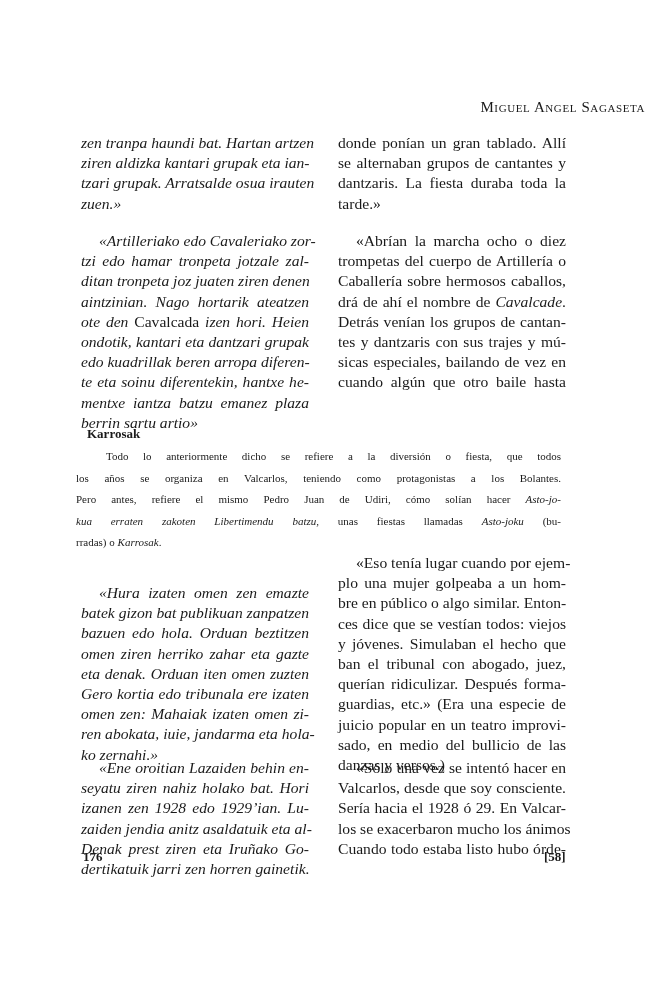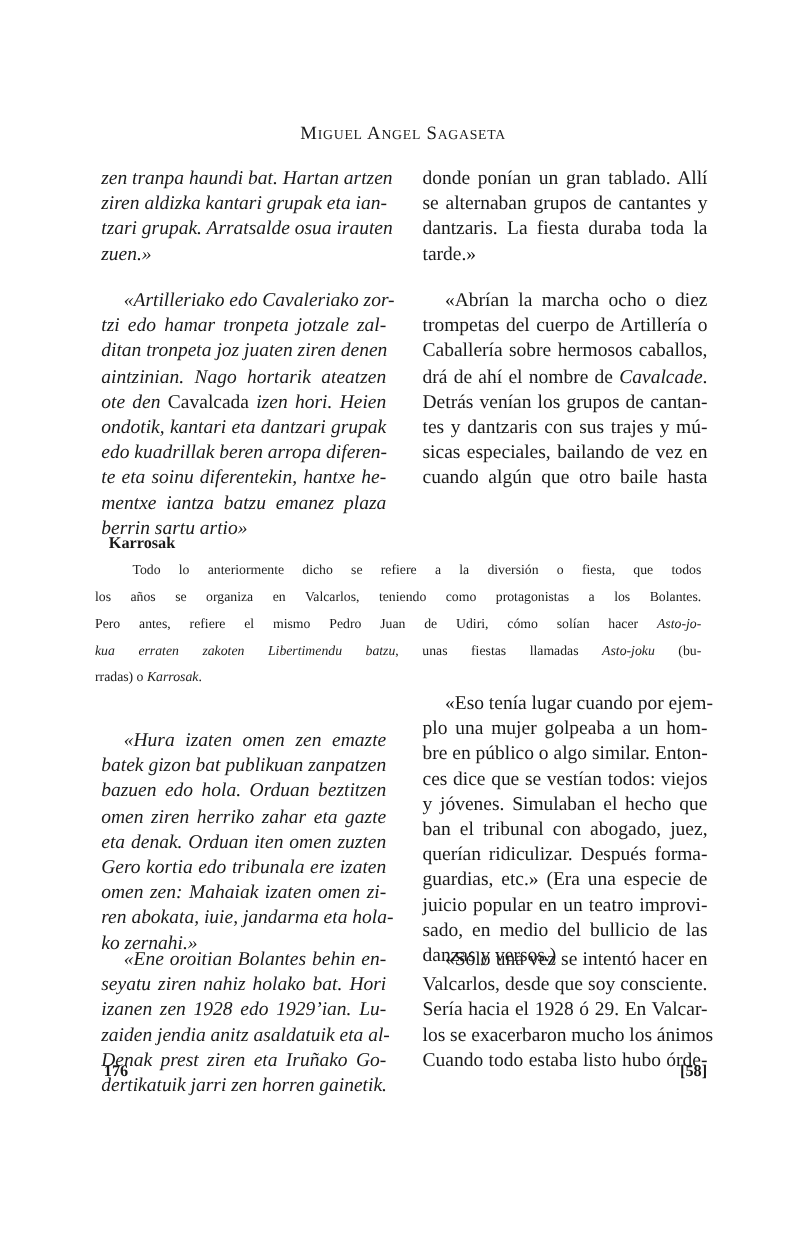--- a/index.html
+++ b/index.html
@@ -2,21 +2,21 @@
 <html><head>
 <meta charset="utf-8">
 <style>
   html, body { margin: 0; padding: 0; background: #ffffff; }
   body {
     width: 645px; height: 1000px; position: relative; overflow: hidden;
     font-family: "Liberation Serif", "DejaVu Serif", serif;
     color: #1a1a1a;
   }
   .header {
-    position: absolute; top: 99px; left: 0; width: 645px; text-align: center;
+    position: absolute; top: 99px; left: 0; width: 645px; text-align: right;
     font-size: 15px; letter-spacing: 0.6px; font-variant: small-caps;
   }
   .col { position: absolute; font-size: 15.6px; line-height: 20.2px; }
   .left { left: 81px; width: 228px; font-style: italic; text-align: justify; }
   .right { left: 338px; width: 228px; text-align: justify; }
   .roman { font-style: normal; }
   .it { font-style: italic; }
   .subhead {
     position: absolute; top: 426px; left: 87px; font-weight: bold; font-size: 13px;
   }
@@ -100,21 +100,21 @@
   <span class="line">y jóvenes. Simulaban el hecho que</span>
   <span class="line">ban el tribunal con abogado, juez,</span>
   <span class="line">querían ridiculizar. Después forma-</span>
   <span class="line">guardias, etc.» (Era una especie de</span>
   <span class="line">juicio popular en un teatro improvi-</span>
   <span class="line">sado, en medio del bullicio de las</span>
   <span class="line last">danzas y versos.)</span>
 </div>
 
 <div class="col left" style="top:758px">
-  <span class="line" style="padding-left:18px">«Ene oroitian Bolantes behin en-</span>
+  <span class="line" style="padding-left:18px">«Ene oroitian Lazaiden behin en-</span>
   <span class="line">seyatu ziren nahiz holako bat. Hori</span>
   <span class="line">izanen zen 1928 edo 1929’ian. Lu-</span>
   <span class="line">zaiden jendia anitz asaldatuik eta al-</span>
   <span class="line">Denak prest ziren eta Iruñako Go-</span>
   <span class="line">dertikatuik jarri zen horren gainetik.</span>
 </div>
 <div class="col right" style="top:758px">
   <span class="line" style="padding-left:18px">«Sólo una vez se intentó hacer en</span>
   <span class="line">Valcarlos, desde que soy consciente.</span>
   <span class="line">Sería hacia el 1928 ó 29. En Valcar-</span>

